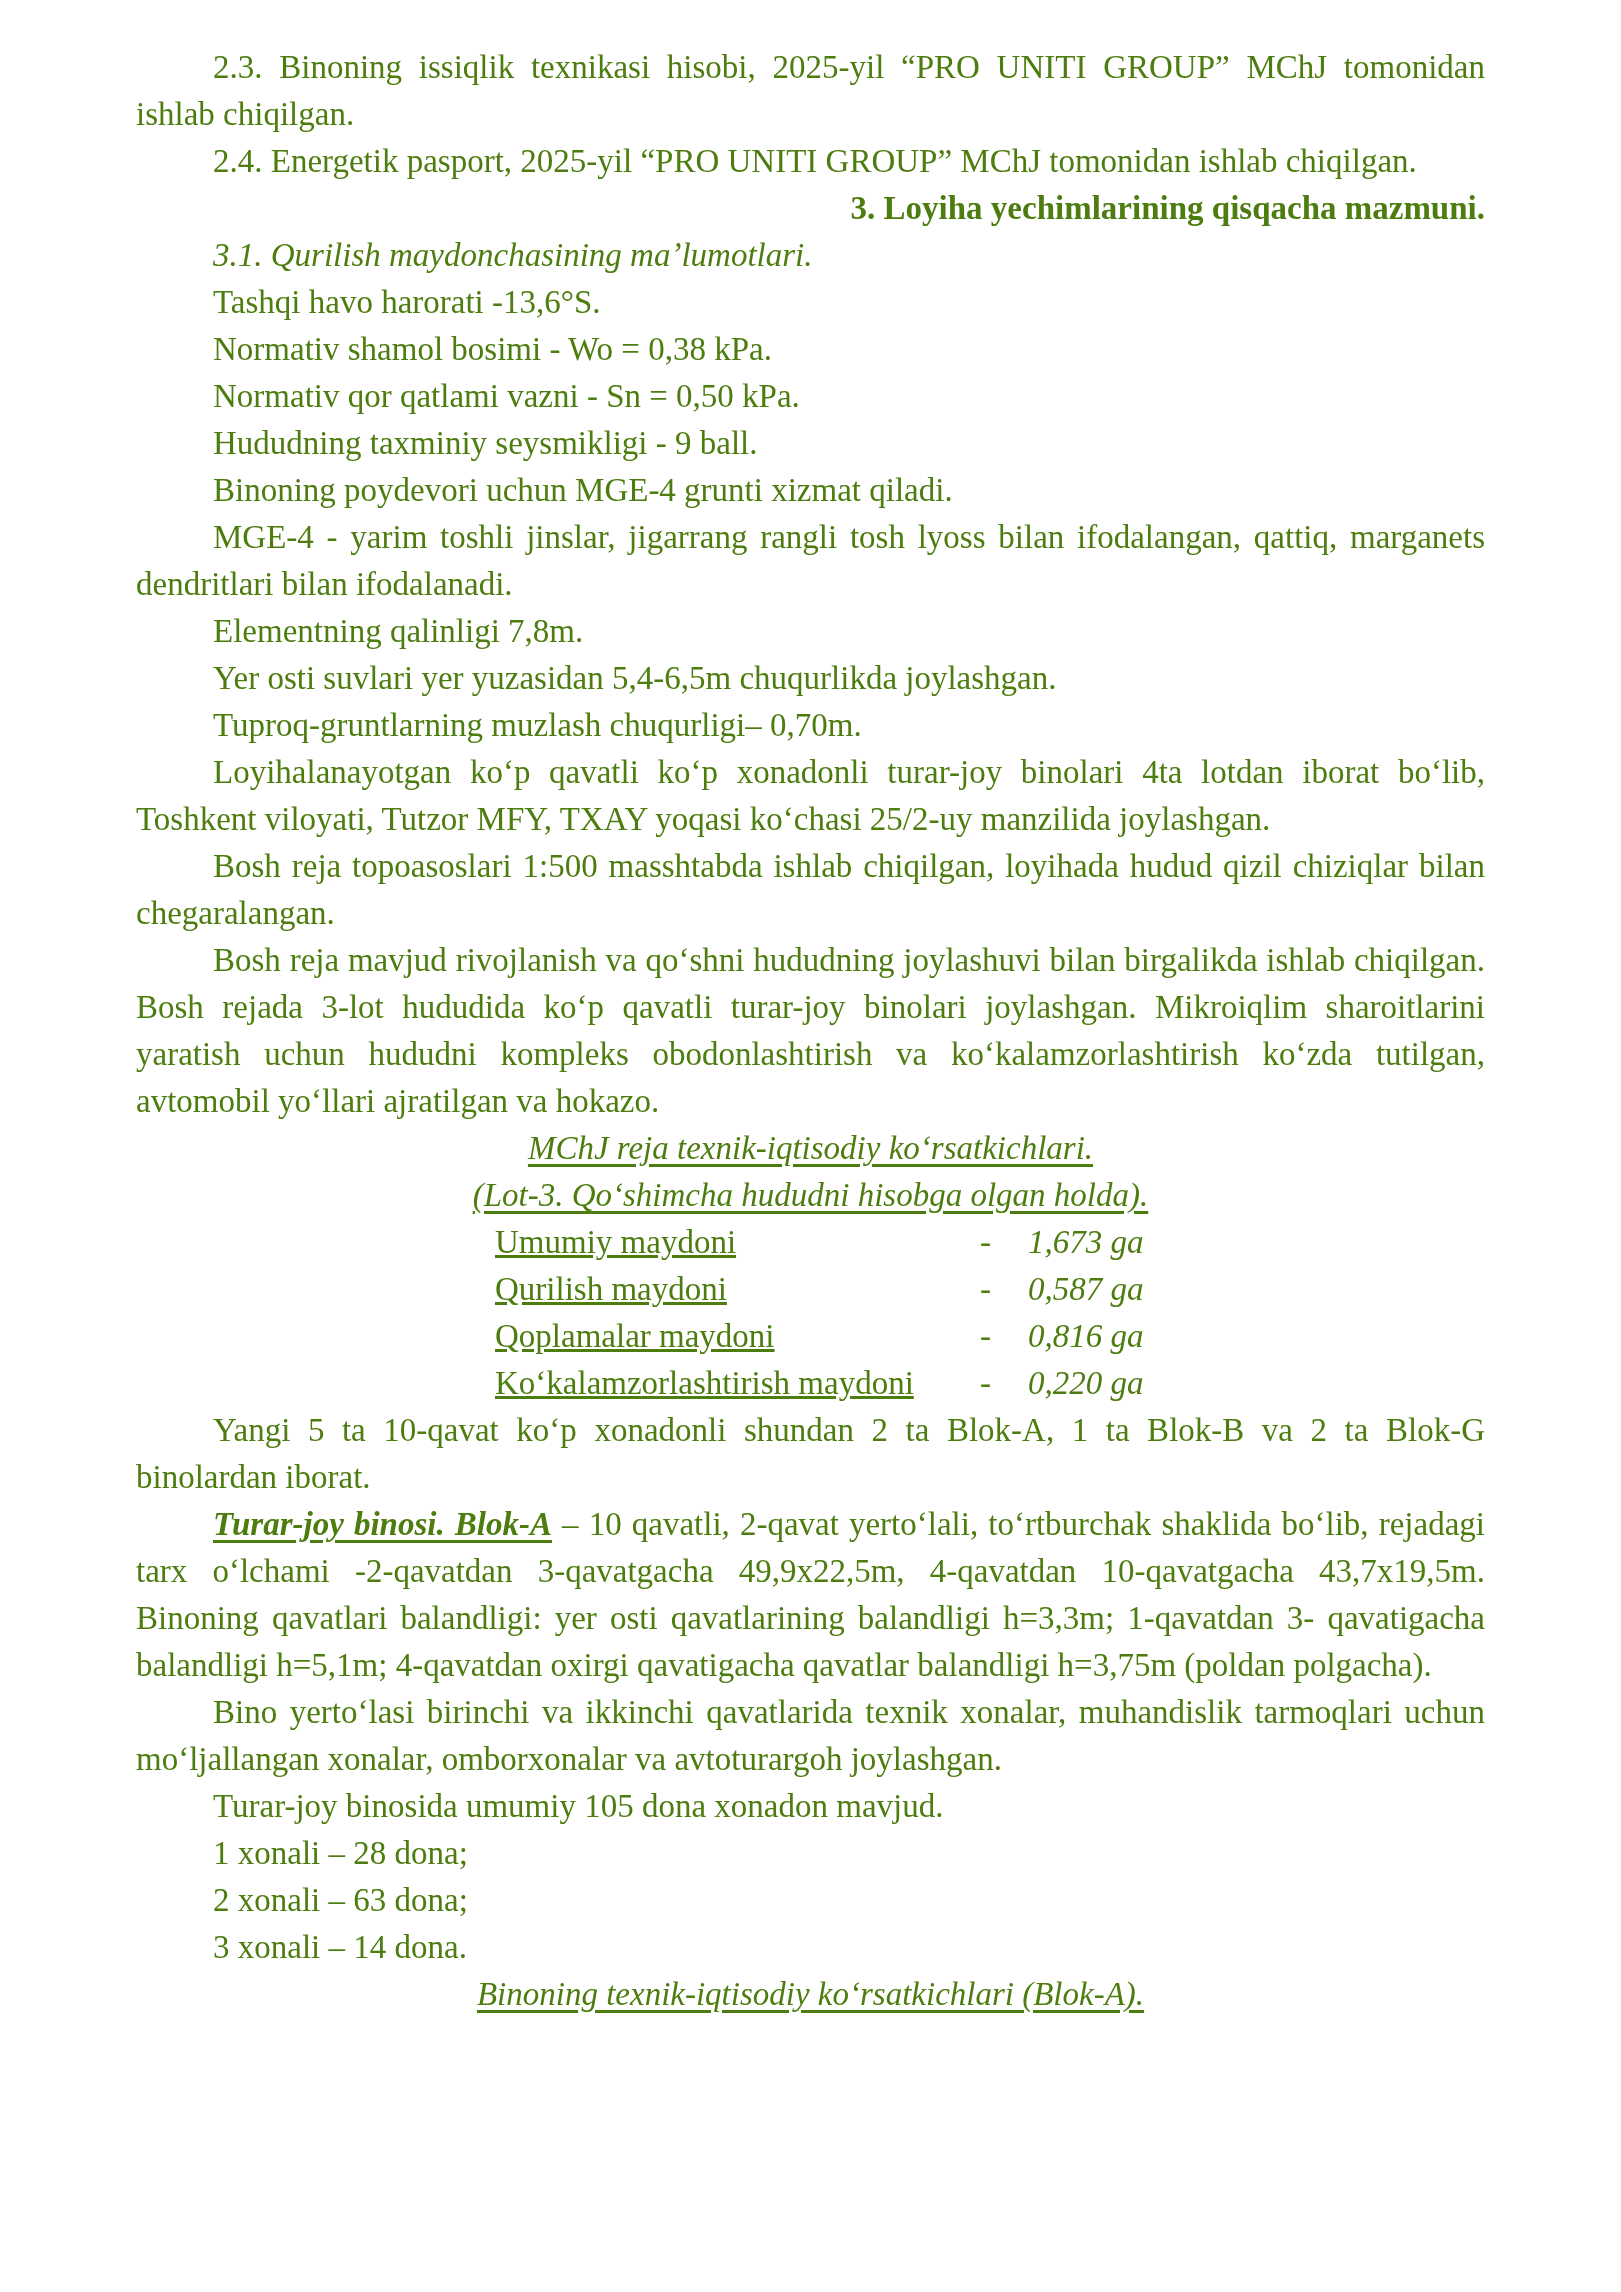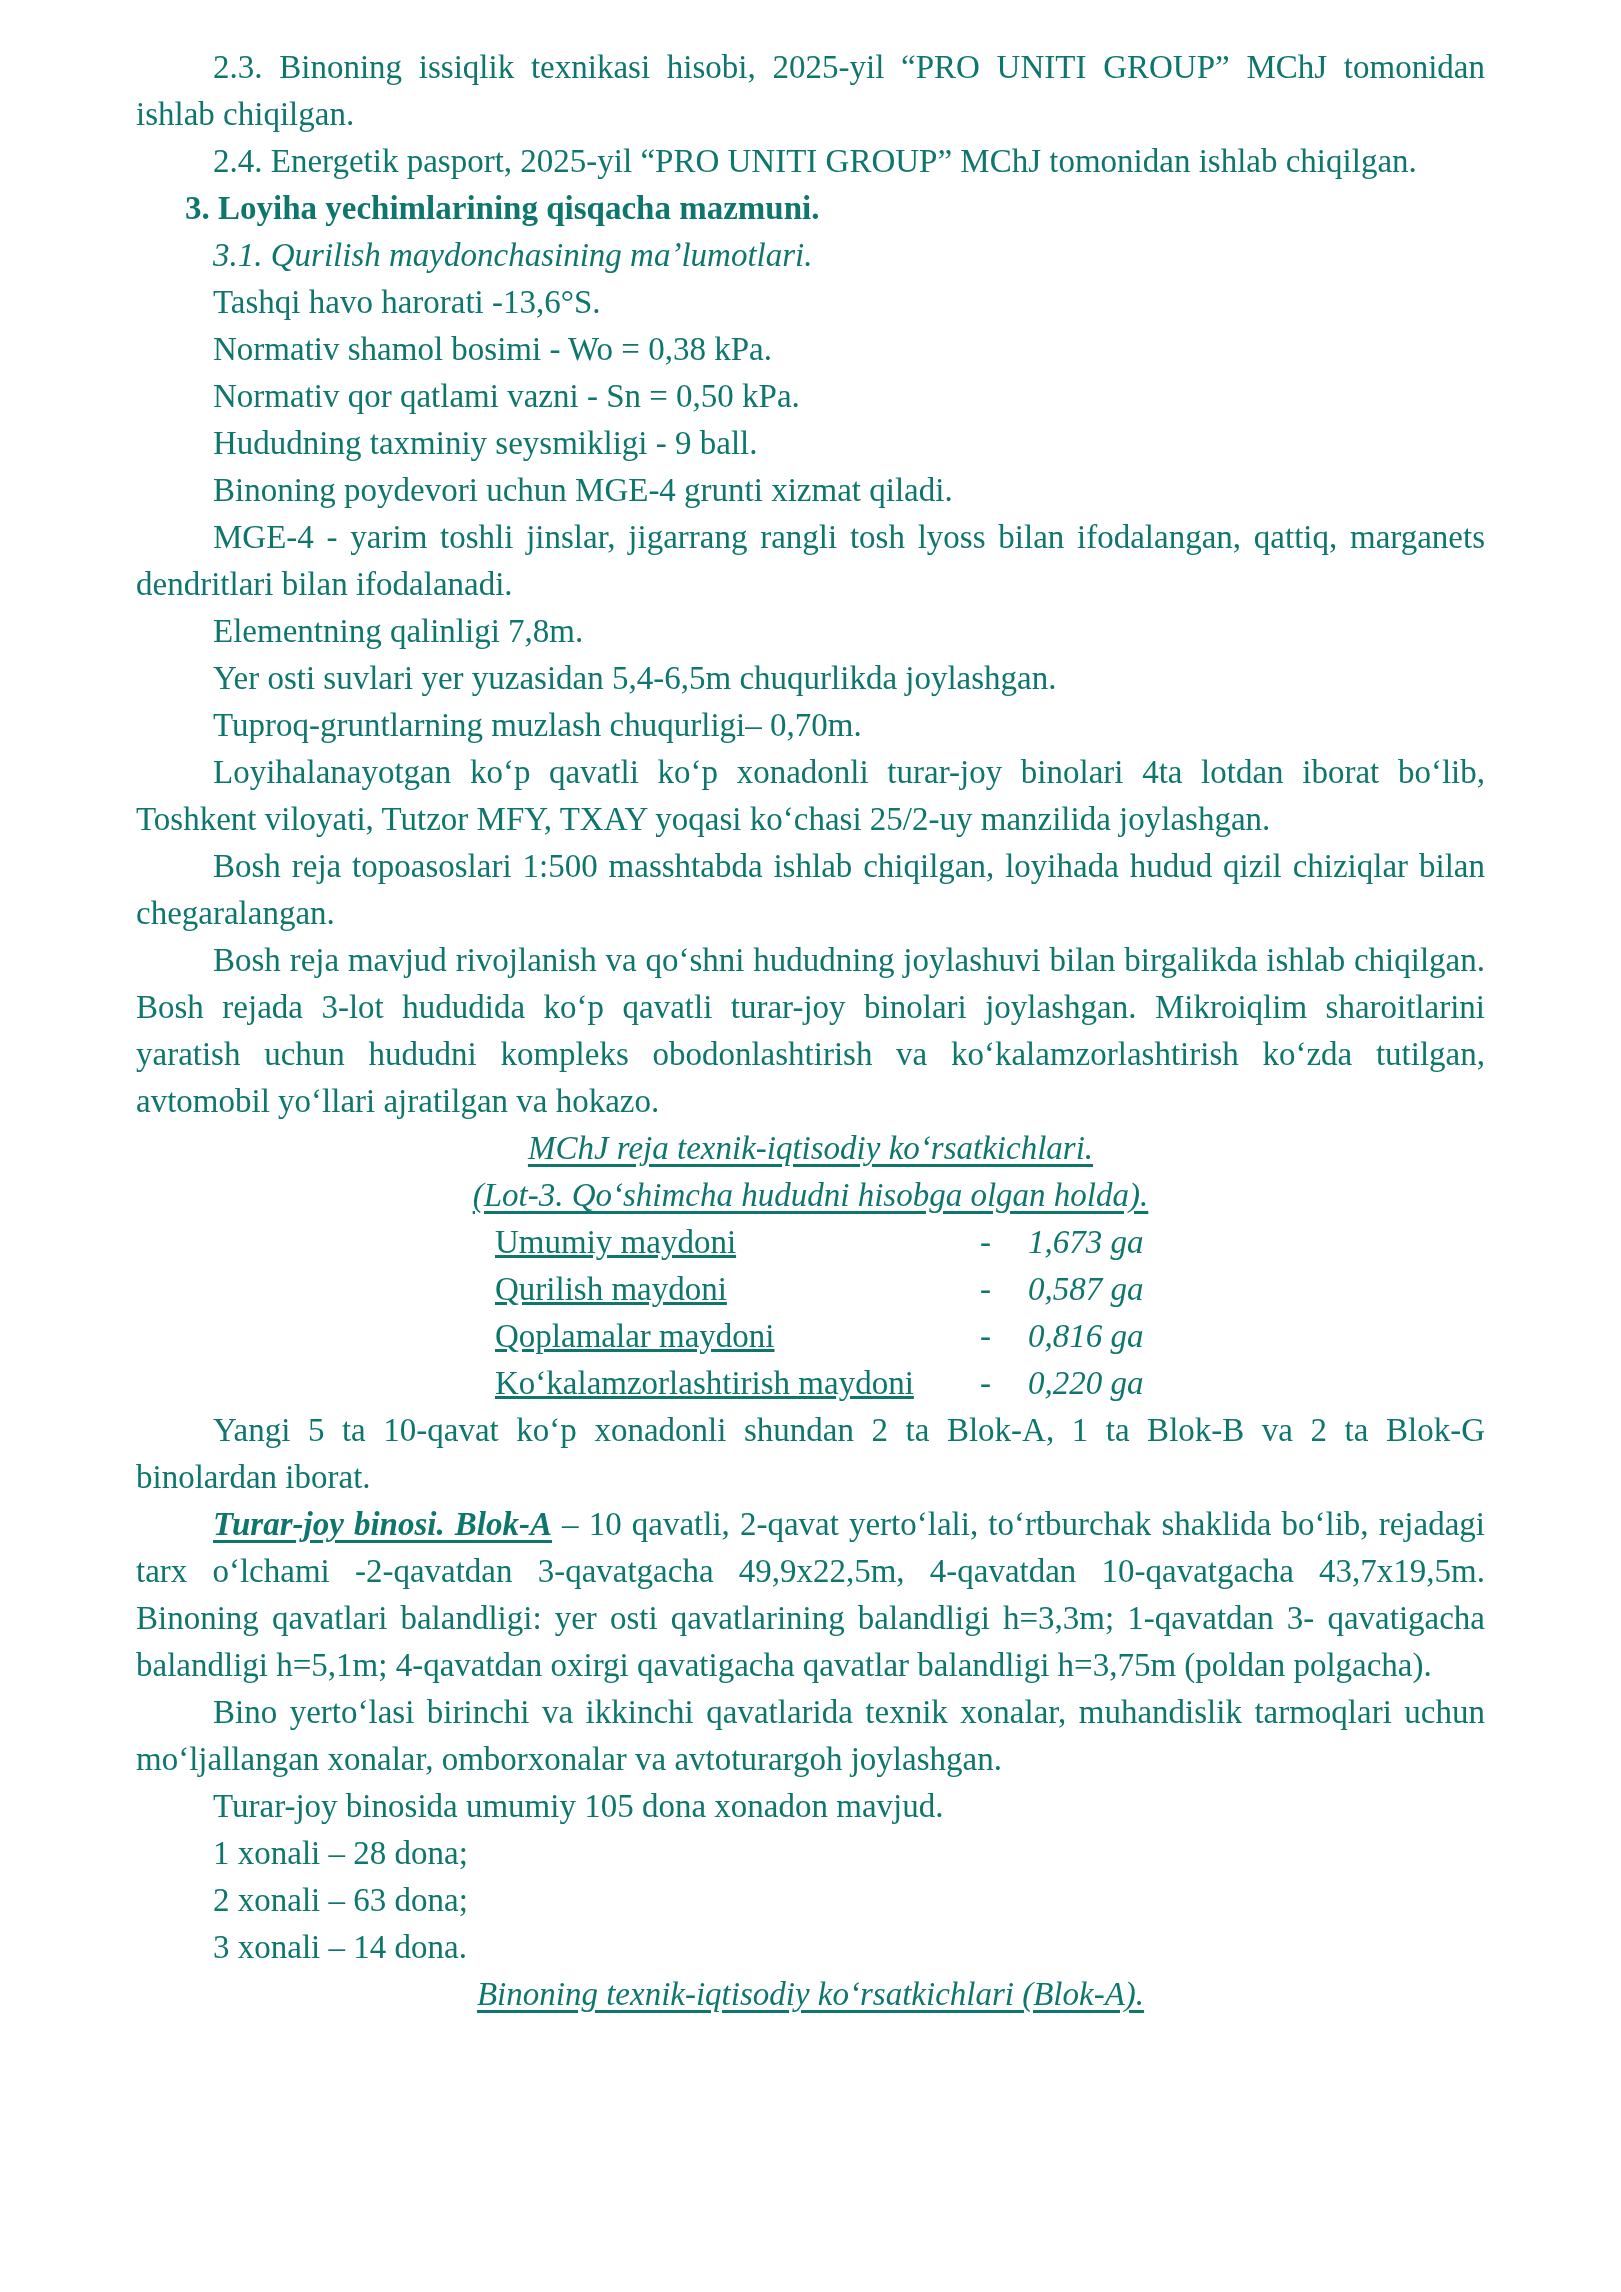--- a/index.html
+++ b/index.html
@@ -2,37 +2,37 @@
 <html><head>
 <meta charset="utf-8">
 <style>
   html, body { margin: 0; padding: 0; background: #ffffff; }
   .page {
     position: relative;
     width: 1621px;
     height: 2293px;
     margin: 0 auto;
     background: #ffffff;
-    color: #0f766e;
+    color: #4d7c0f;
     box-sizing: border-box;
     padding: 44px 136px 0 136px;
     font-family: "Liberation Serif", "DejaVu Serif", serif;
     overflow: hidden;
   }
   .p {
     margin: 0;
     font-size: 33px;
     line-height: 47px;
     text-align: left;
     white-space: normal;
   }
   .indent  { text-indent: 77px; }
   .justify { text-align: justify; text-align-last: left; }
   .center  { text-align: center; text-indent: 0; }
-  .outdent { margin-left: -28px; }
+  .outdent { margin-left: -28px; text-align: right; }
   .b { font-weight: bold; }
   .i { font-style: italic; text-align: center; }
   .u { text-decoration: underline; text-underline-offset: 4.9px; }
   .kv-row { display: flex; padding-left: 359px; }
   .kv-label { flex: none; width: 485px; text-decoration: underline; }
   .kv-dash  { flex: none; width: 48px; }
   .kv-value { flex: none; font-style: italic; }
 </style>
 </head>
 <body>

